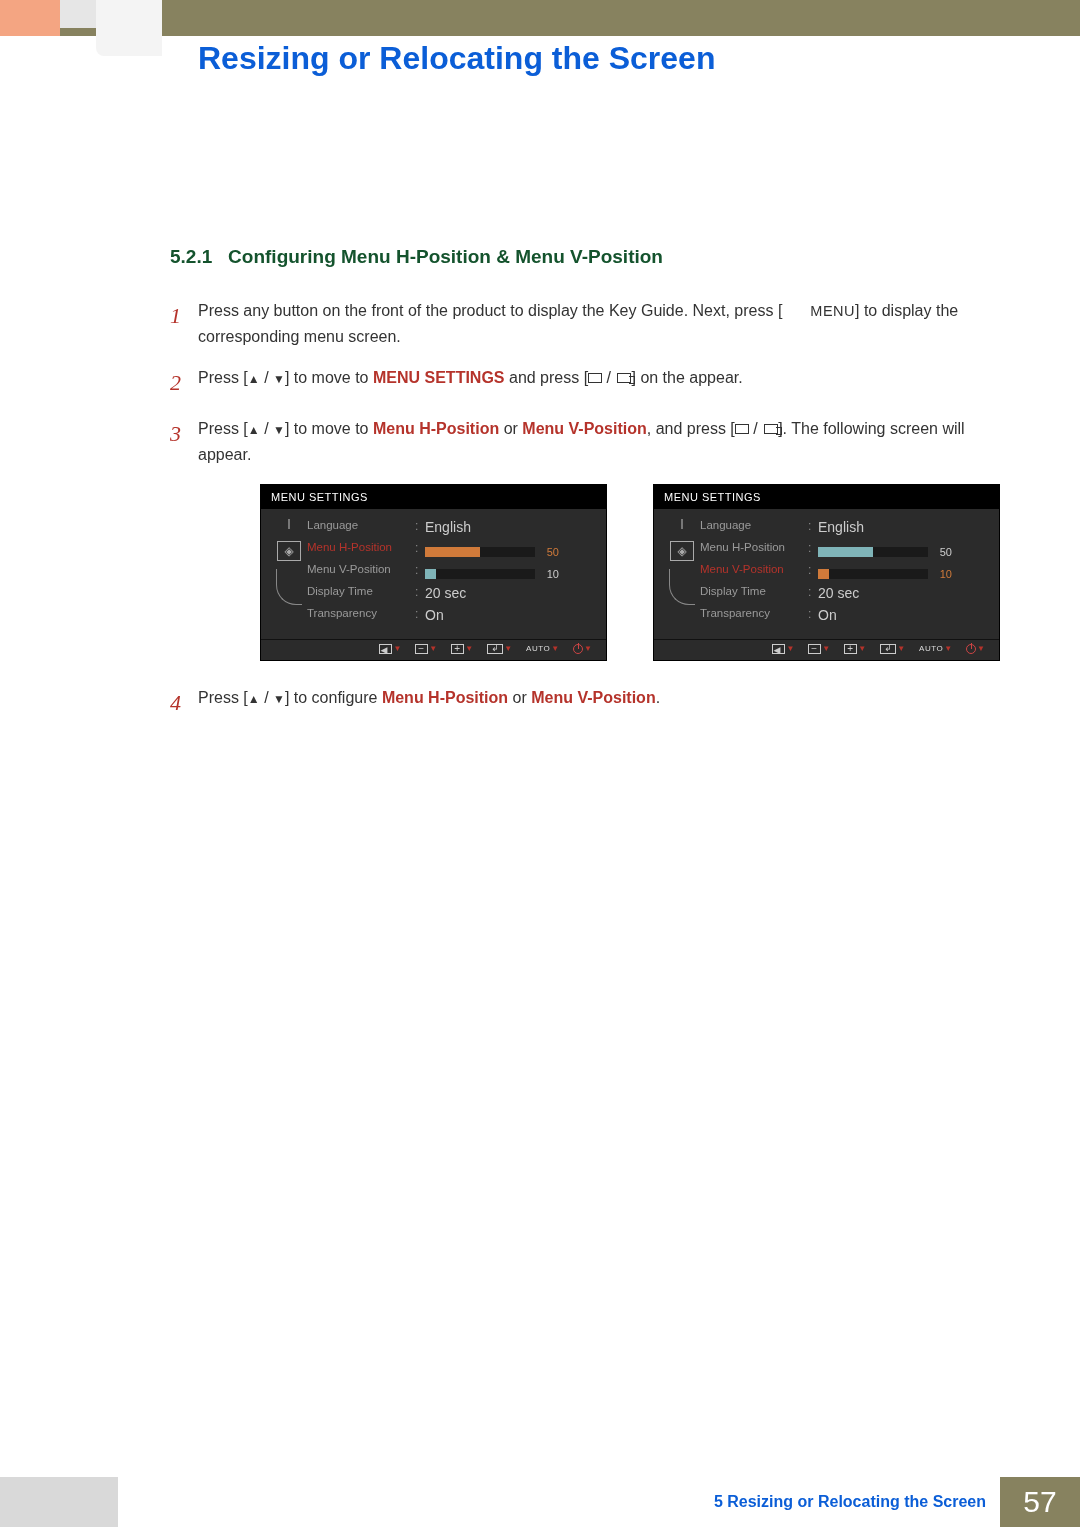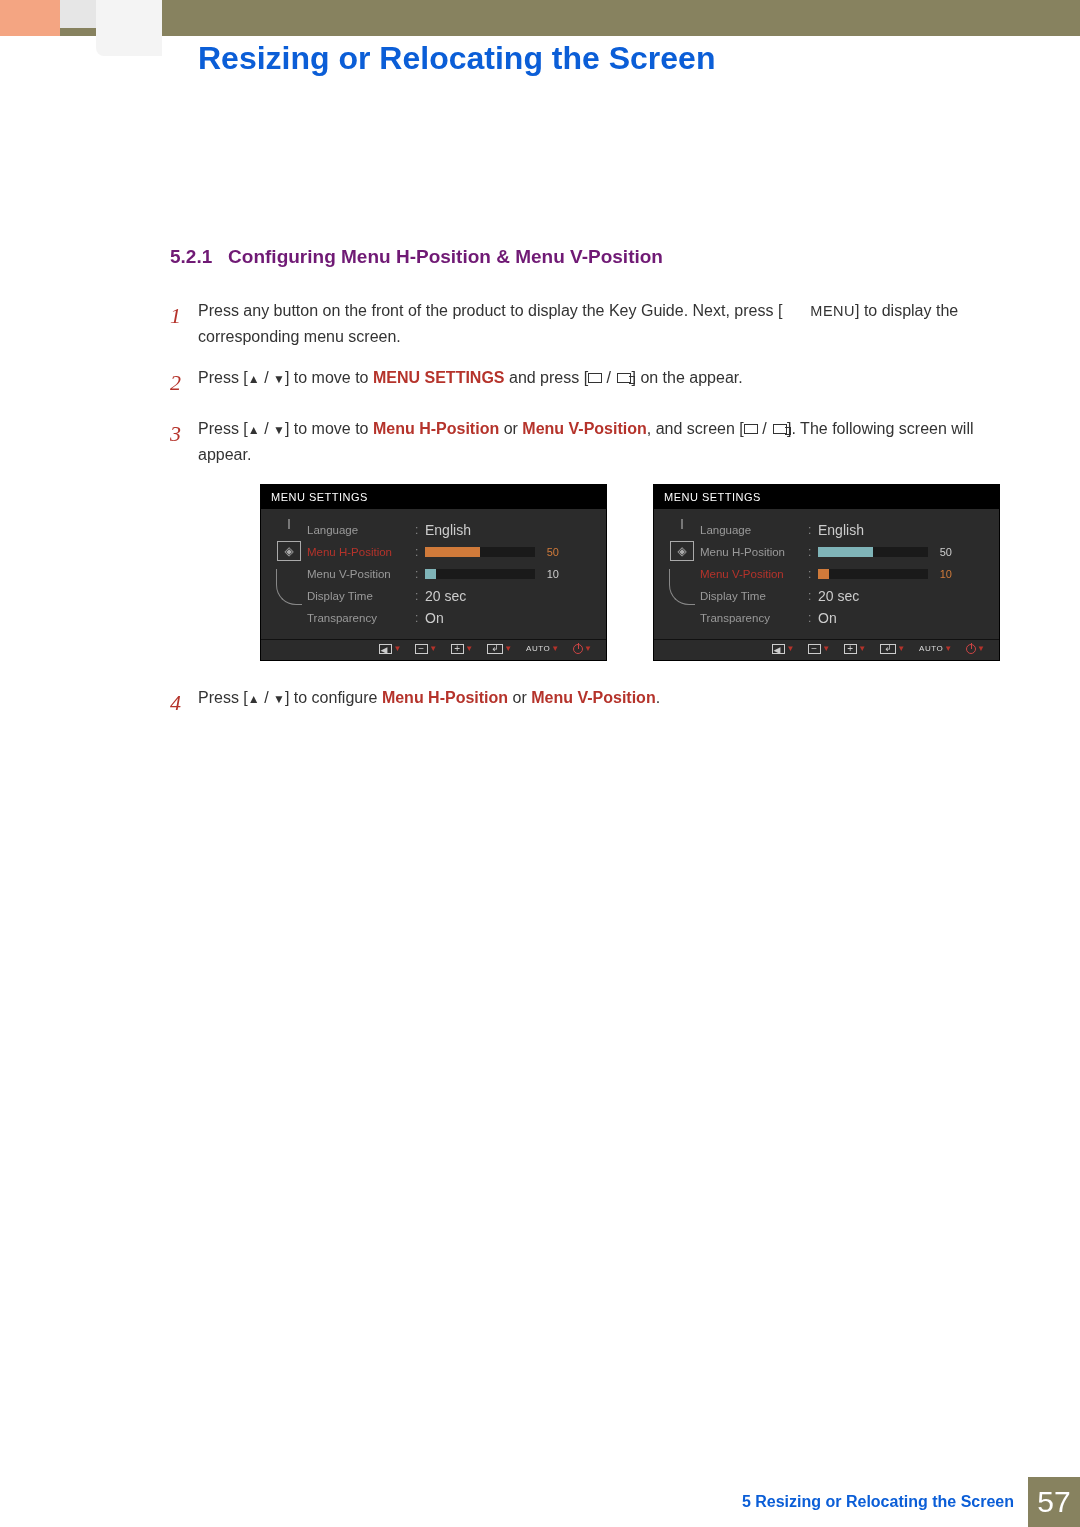--- a/index.html
+++ b/index.html
@@ -50,21 +50,21 @@
     display:inline-block;
     color:#0b5ed7;
     font-size:27px;
     font-weight:bold;
   }
   .defs { margin-top:56px; margin-left:90px; font-size:16px; line-height:1.6; }
   .defs p { margin-bottom:22px; color:#333; }
   .redb { color:#b5332b; font-weight:bold; }
   .sub {
     margin-top:34px; margin-left:90px;
-    color:#701a75; font-size:19px; font-weight:bold;
+    color:#14532d; font-size:19px; font-weight:bold;
   }
   .steps { margin-top:30px; margin-left:90px; }
   .step { display:flex; margin-bottom:16px; font-size:16px; line-height:1.6; }
   .step .n { width:28px; color:#b5332b; font-size:22px; font-style:italic; font-family:Georgia, serif; }
   .step .t { flex:1; color:#333; }
   .menu-label { font-family: Arial; font-size:14.5px; letter-spacing:0.5px;padding-left:28px; }
   .tri-up::before { content:"▲"; font-size:12px; }
   .tri-dn::before { content:"▼"; font-size:12px; }
   .rect-icon { display:inline-block; width:14px; height:10px; border:1.5px solid #333; vertical-align:middle; position:relative; top:-1px; }
   .rect-icon2 { display:inline-block; width:14px; height:10px; border:1.5px solid #333; vertical-align:middle; position:relative; top:-1px; margin-left:2px; }
@@ -106,21 +106,21 @@
     color:#aaa; font-size:12px;
     margin-top:6px; margin-bottom:8px;
   }
   .osd-curve {
     width:26px; height:36px;
     border:1px solid #888;
     border-right:none; border-top:none;
     border-bottom-left-radius:20px;
   }
   .osd-list { flex:1; }
-  .osd-row-item { display:flex; align-items:center; height:22px; }
+  .osd-row-item { display:flex; height:22px; }
   .osd-row-item .lbl { width:108px; color:#9a9a9a; font-size:11.5px; }
   .osd-row-item.active .lbl { color:#b5332b; }
   .osd-row-item .colon { width:10px; color:#888; }
   .osd-row-item .val { color:#ccc; font-size:14px; }
   .osd-bar {
     display:flex; align-items:center; gap:6px;
   }
   .osd-bar .track {
     width:110px; height:10px;
     background:#1a1a1a;
@@ -152,29 +152,28 @@
   .osd-footer .pwr { width:10px; height:10px; border:1.3px solid #c44; border-radius:50%; position:relative; display:inline-block;}
   .osd-footer .pwr::after{content:""; position:absolute; left:4px; top:-2px; width:1.3px; height:6px; background:#c44;}
   .osd-footer .tri-l::before{content:"◀"; font-size:9px; color:#ccc;}
 
   
   .page-footer {
     position:absolute;
     left:0; right:0; bottom:0;
     height:50px;
     display:flex;
-    align-items:flex-end;
   }
   .page-footer .grey { width:118px; background:#d9d9d9; }
   .page-footer .rest { flex:1; background:#fff; display:flex; align-items:center; justify-content:flex-end; padding-right:0; }
   .page-footer .ft {
     color:#0b5ed7; font-size:16px; font-weight:bold; margin-right:14px;
   }
   .page-footer .pn {
-    width:52px; height:50px; background:#87825f;
+    width:80px; height:50px; background:#87825f;
     color:#fff; font-size:30px; display:flex; align-items:center; justify-content:center;
   }
 </style>
 </head>
 <body>
 
 <div class="top-band">
   <div class="olive"></div>
   <div class="peach"></div>
   <div class="grey"></div>
@@ -207,21 +206,21 @@
     <div class="step">
       <div class="n">2</div>
       <div class="t">
         <span>Press [</span><span class="tri-up"></span> / <span class="tri-dn"></span><span>] to move to </span><span class="redb">MENU SETTINGS</span><span> and press [</span><span class="rect-icon"></span> / <span class="rect-icon2"></span><span>] on the appear.</span>
       </div>
     </div>
 
     <div class="step">
       <div class="n">3</div>
       <div class="t">
-        <span>Press [</span><span class="tri-up"></span> / <span class="tri-dn"></span><span>] to move to </span><span class="redb">Menu H-Position</span><span> or </span><span class="redb">Menu V-Position</span><span>, and screen [</span><span class="rect-icon"></span> / <span class="rect-icon2"></span><span>]. The following screen will appear.</span>
+        <span>Press [</span><span class="tri-up"></span> / <span class="tri-dn"></span><span>] to move to </span><span class="redb">Menu H-Position</span><span> or </span><span class="redb">Menu V-Position</span><span>, and press [</span><span class="rect-icon"></span> / <span class="rect-icon2"></span><span>]. The following screen will appear.</span>
       </div>
     </div>
 
     <div class="osd-row">
 
       <div class="osd">
         <div class="osd-title">MENU SETTINGS</div>
         <div class="osd-body">
           <div class="osd-left">
             <div class="tick"></div>

